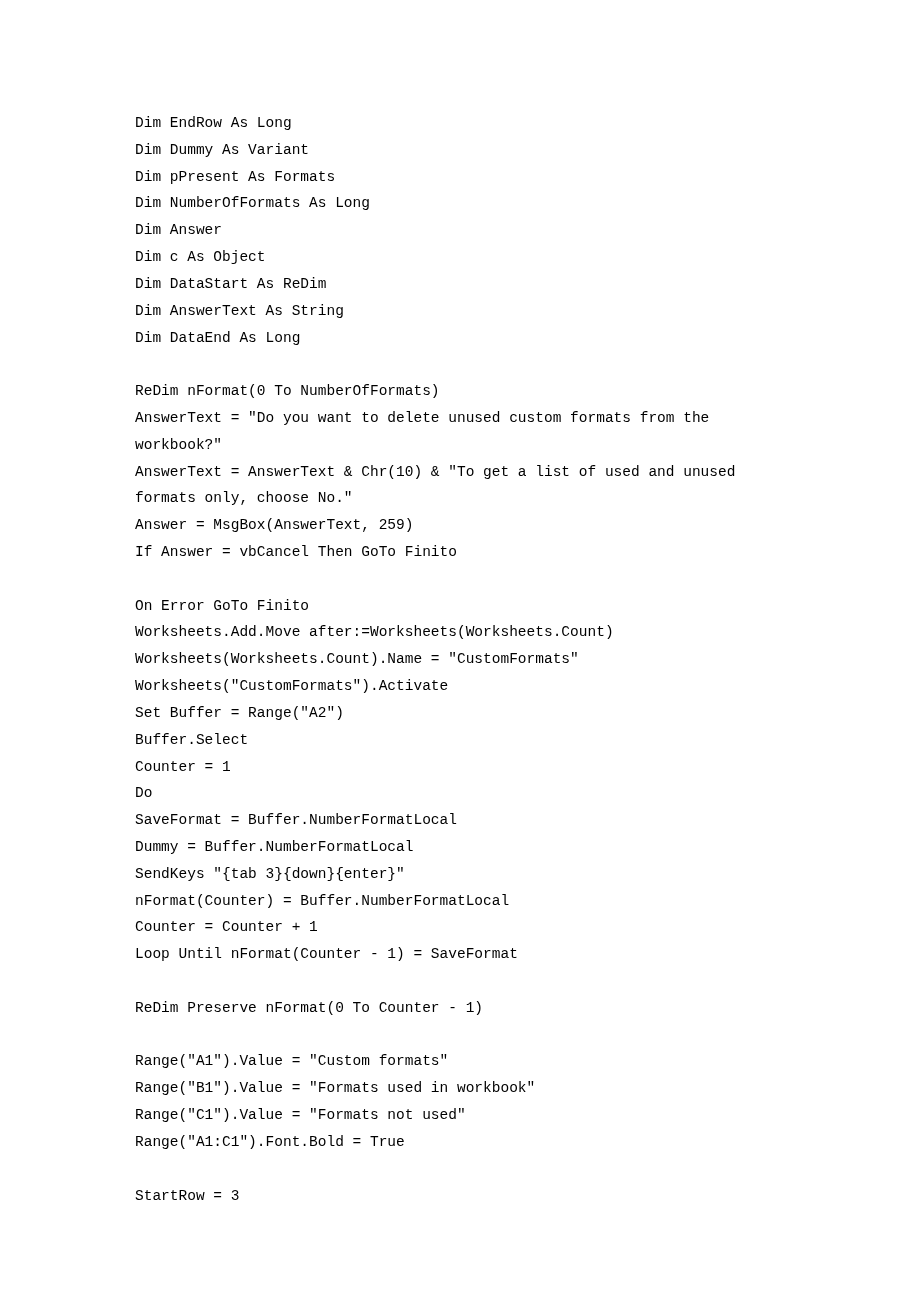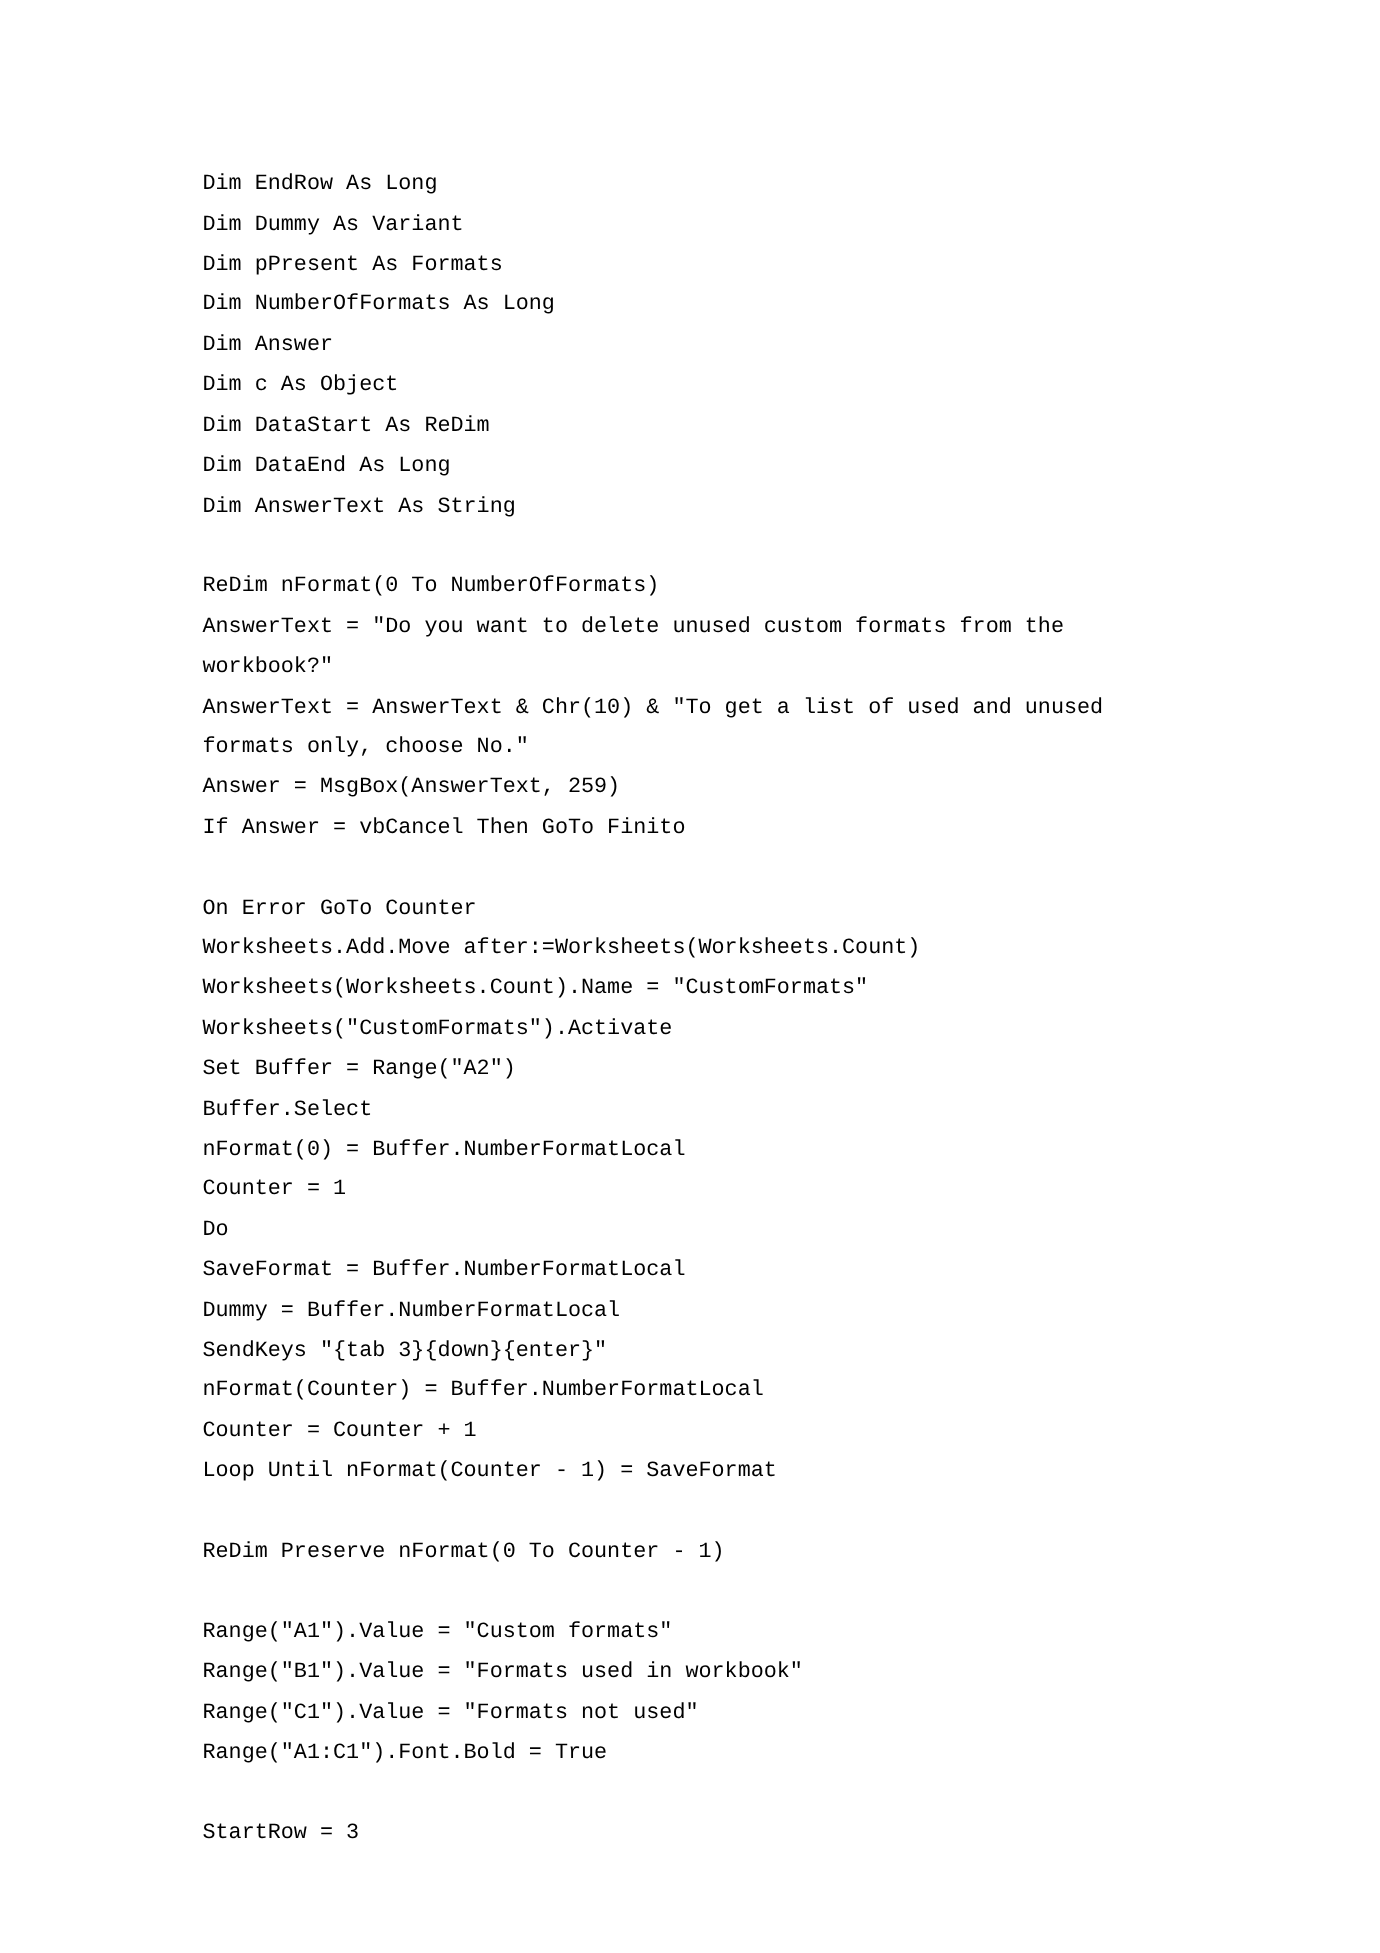--- a/index.html
+++ b/index.html
@@ -28,36 +28,35 @@
 
 <div class="page">
   <div id="code-container">
       <div class="code-line">Dim EndRow As Long</div>
       <div class="code-line">Dim Dummy As Variant</div>
       <div class="code-line">Dim pPresent As Formats</div>
       <div class="code-line">Dim NumberOfFormats As Long</div>
       <div class="code-line">Dim Answer</div>
       <div class="code-line">Dim c As Object</div>
       <div class="code-line">Dim DataStart As ReDim</div>
+      <div class="code-line">Dim AnswerText As String</div>
       <div class="code-line">Dim DataEnd As Long</div>
-      <div class="code-line">Dim AnswerText As String</div>
       <div class="blank-line"></div>
       <div class="code-line">ReDim nFormat(0 To NumberOfFormats)</div>
       <div class="code-line">AnswerText = "Do you want to delete unused custom formats from the workbook?"</div>
       <div class="code-line">AnswerText = AnswerText &amp; Chr(10) &amp; "To get a list of used and unused formats only, choose No."</div>
       <div class="code-line">Answer = MsgBox(AnswerText, 259)</div>
       <div class="code-line">If Answer = vbCancel Then GoTo Finito</div>
       <div class="blank-line"></div>
-      <div class="code-line">On Error GoTo Counter</div>
+      <div class="code-line">On Error GoTo Finito</div>
       <div class="code-line">Worksheets.Add.Move after:=Worksheets(Worksheets.Count)</div>
       <div class="code-line">Worksheets(Worksheets.Count).Name = "CustomFormats"</div>
       <div class="code-line">Worksheets("CustomFormats").Activate</div>
       <div class="code-line">Set Buffer = Range("A2")</div>
       <div class="code-line">Buffer.Select</div>
-      <div class="code-line">nFormat(0) = Buffer.NumberFormatLocal</div>
       <div class="code-line">Counter = 1</div>
       <div class="code-line">Do</div>
       <div class="code-line">SaveFormat = Buffer.NumberFormatLocal</div>
       <div class="code-line">Dummy = Buffer.NumberFormatLocal</div>
       <div class="code-line">SendKeys "{tab 3}{down}{enter}"</div>
       <div class="code-line">nFormat(Counter) = Buffer.NumberFormatLocal</div>
       <div class="code-line">Counter = Counter + 1</div>
       <div class="code-line">Loop Until nFormat(Counter - 1) = SaveFormat</div>
       <div class="blank-line"></div>
       <div class="code-line">ReDim Preserve nFormat(0 To Counter - 1)</div>

